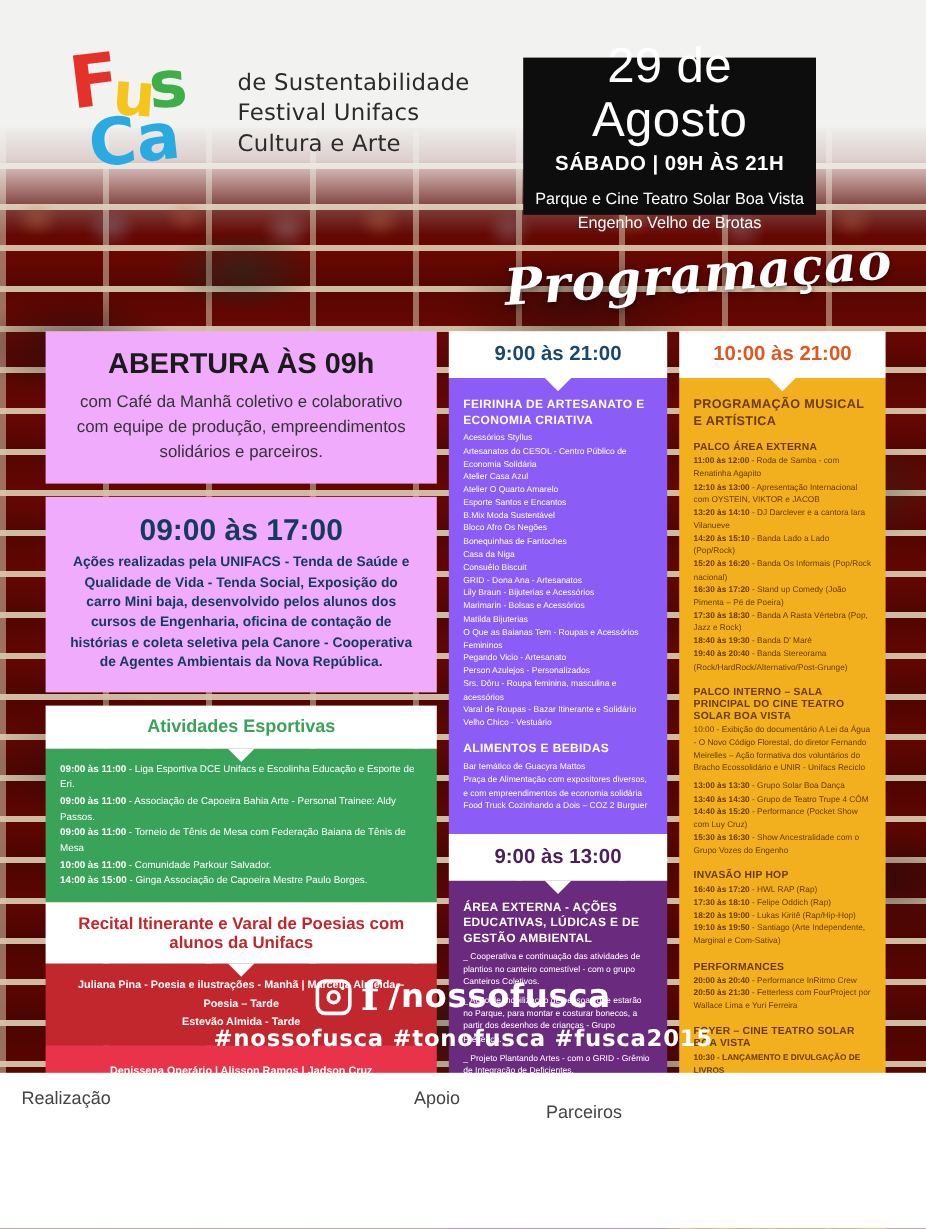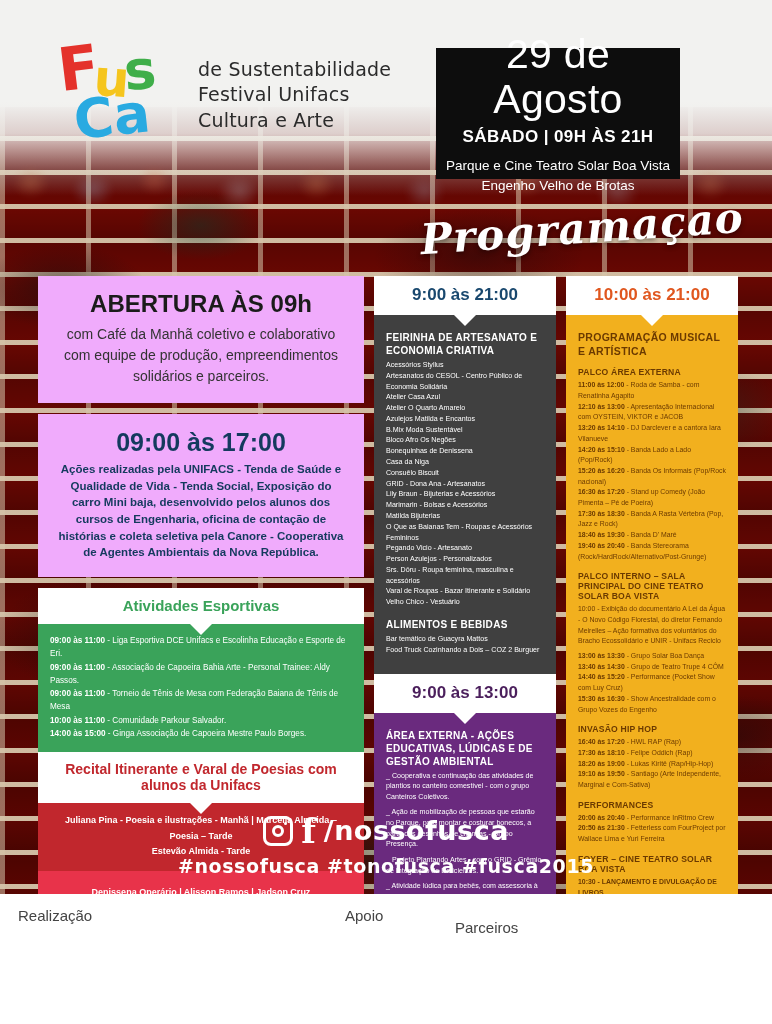--- a/index.html
+++ b/index.html
@@ -126,21 +126,21 @@
   .ribbon .time.orange{color:#e0571f;}
   .ribbon h3{margin:0;font-size:15px;font-weight:bold;}
   .ribbon h3.green{color:#3aa35a;}
   .ribbon h3.red{color:#c1272d;}
   .ribbon h3.redbig{color:#c1272d;font-size:14px;}
 
   .panel{padding:10px 12px 12px;box-sizing:border-box;}
   .panel.green{background:#3aa35a;color:#fff;}
   .panel.red{background:#c1272d;color:#fff;}
   .panel.pink{background:#e8334a;color:#fff;}
-  .panel.blue{background:#404040;color:#fff;}
+  .panel.blue{background:#8b5cf6;color:#fff;}
   .panel.purple{background:#6a2a7e;color:#fff;}
   .panel.orange{background:#f2b01e;color:#6b3a00;}
 
   .block-white{background:#f0abfc;padding:14px 18px 16px;text-align:center;}
   .block-white .big{font-size:24px;font-weight:bold;color:#1b1b1b;margin:0 0 6px;}
   .block-white .body{font-size:14px;line-height:1.5;color:#333;margin:0;}
   .block-white .bigtime{font-size:25px;font-weight:bold;color:#143a5e;margin:0 0 4px;}
   .block-white .bodyb{font-size:11.5px;line-height:1.45;color:#143a5e;font-weight:bold;margin:0;}
 
   .gap{height:11px;}
@@ -271,40 +271,41 @@
         <div class="ribbon tail">
           <p class="time blue">9:00 às 21:00</p>
         </div>
         <div class="panel blue" style="padding-top:16px;padding-bottom:18px">
           <p class="secthead">FEIRINHA DE ARTESANATO E ECONOMIA CRIATIVA</p>
           <div id="feirinha-list">
               <p class="listline">Acessórios Styllus</p>
               <p class="listline">Artesanatos do CESOL - Centro Público de Economia Solidária</p>
               <p class="listline">Atelier Casa Azul</p>
               <p class="listline">Atelier O Quarto Amarelo</p>
-              <p class="listline">Azulejos Matilda e Encantos</p>
+              <p class="listline">Esporte Santos e Encantos</p>
               <p class="listline">B.Mix Moda Sustentável</p>
               <p class="listline">Bloco Afro Os Negões</p>
-              <p class="listline">Bonequinhas de Denissena</p>
+              <p class="listline">Bonequinhas de Fantoches</p>
               <p class="listline">Casa da Niga</p>
               <p class="listline">Consuêlo Biscuit</p>
               <p class="listline">GRID - Dona Ana - Artesanatos</p>
               <p class="listline">Lily Braun - Bijuterias e Acessórios</p>
               <p class="listline">Marimarin - Bolsas e Acessórios</p>
               <p class="listline">Matilda Bijuterias</p>
               <p class="listline">O Que as Baianas Tem - Roupas e Acessórios Femininos</p>
               <p class="listline">Pegando Vicio - Artesanato</p>
               <p class="listline">Person Azulejos - Personalizados</p>
               <p class="listline">Srs. Dôru - Roupa feminina, masculina e acessórios</p>
               <p class="listline">Varal de Roupas - Bazar Itinerante e Solidário</p>
               <p class="listline">Velho Chico - Vestuário</p>
             </div>
           <p class="secthead sp">ALIMENTOS E BEBIDAS</p>
           <div id="alimentos-list">
               <p class="listline">Bar temático de Guacyra Mattos</p>
+              <p class="listline">Praça de Alimentação com expositores diversos, e com empreendimentos de economia solidária</p>
               <p class="listline">Food Truck Cozinhando a Dois – COZ 2 Burguer</p>
             </div>
         </div>
       </div>
 
       <div class="card">
         <div class="ribbon tail">
           <p class="time purple">9:00 às 13:00</p>
         </div>
         <div class="panel purple" style="padding-top:16px;padding-bottom:18px">

